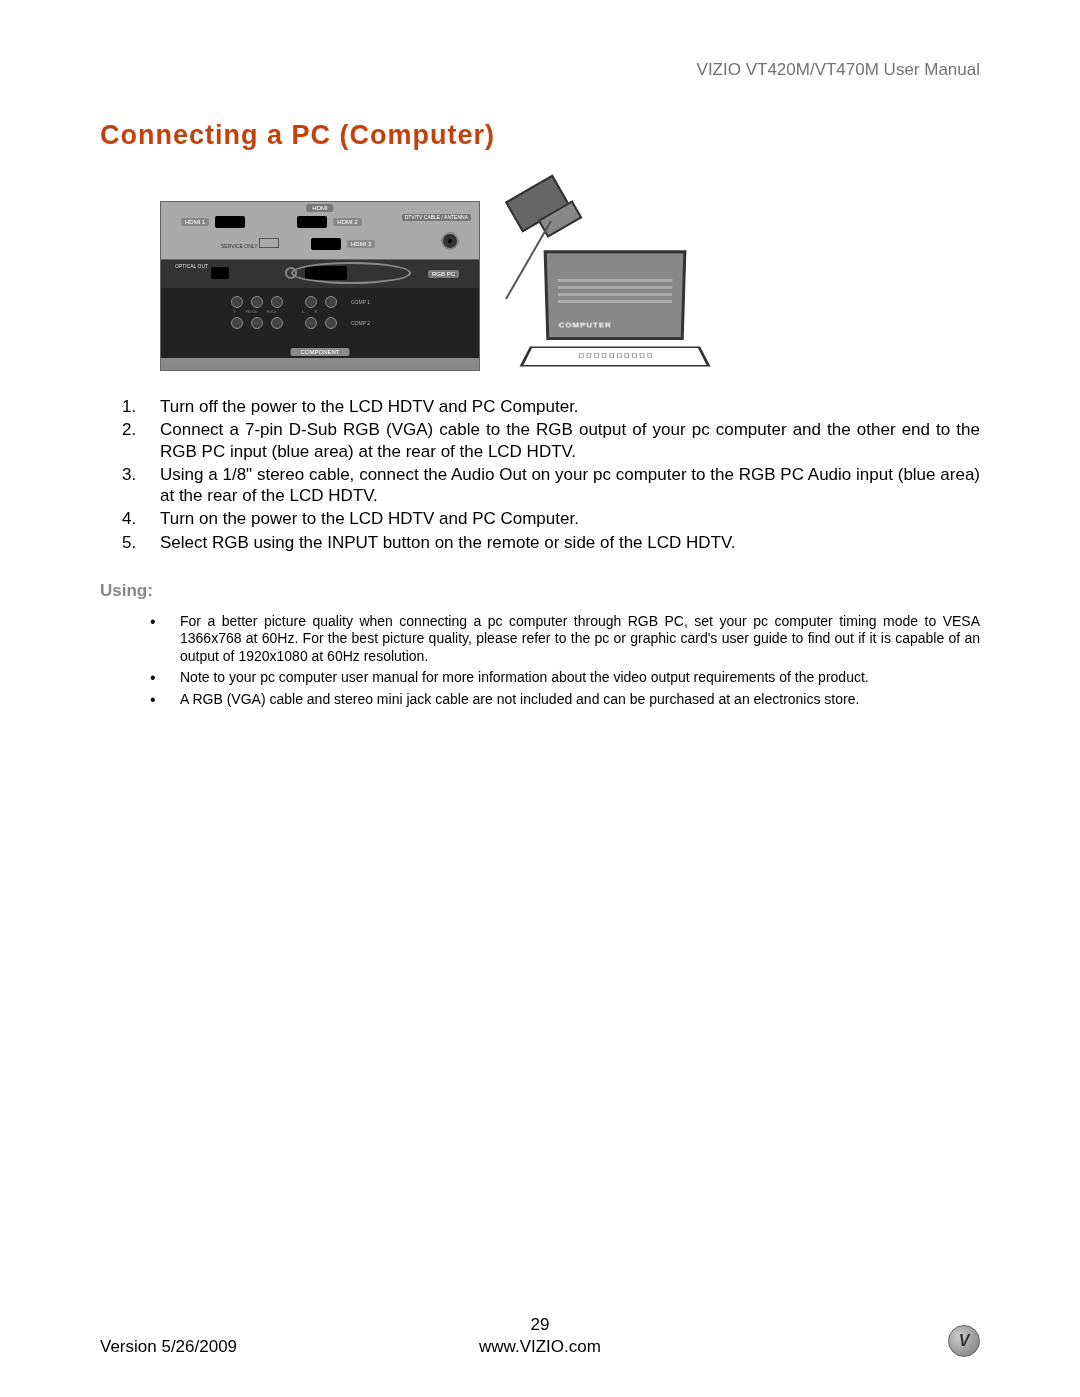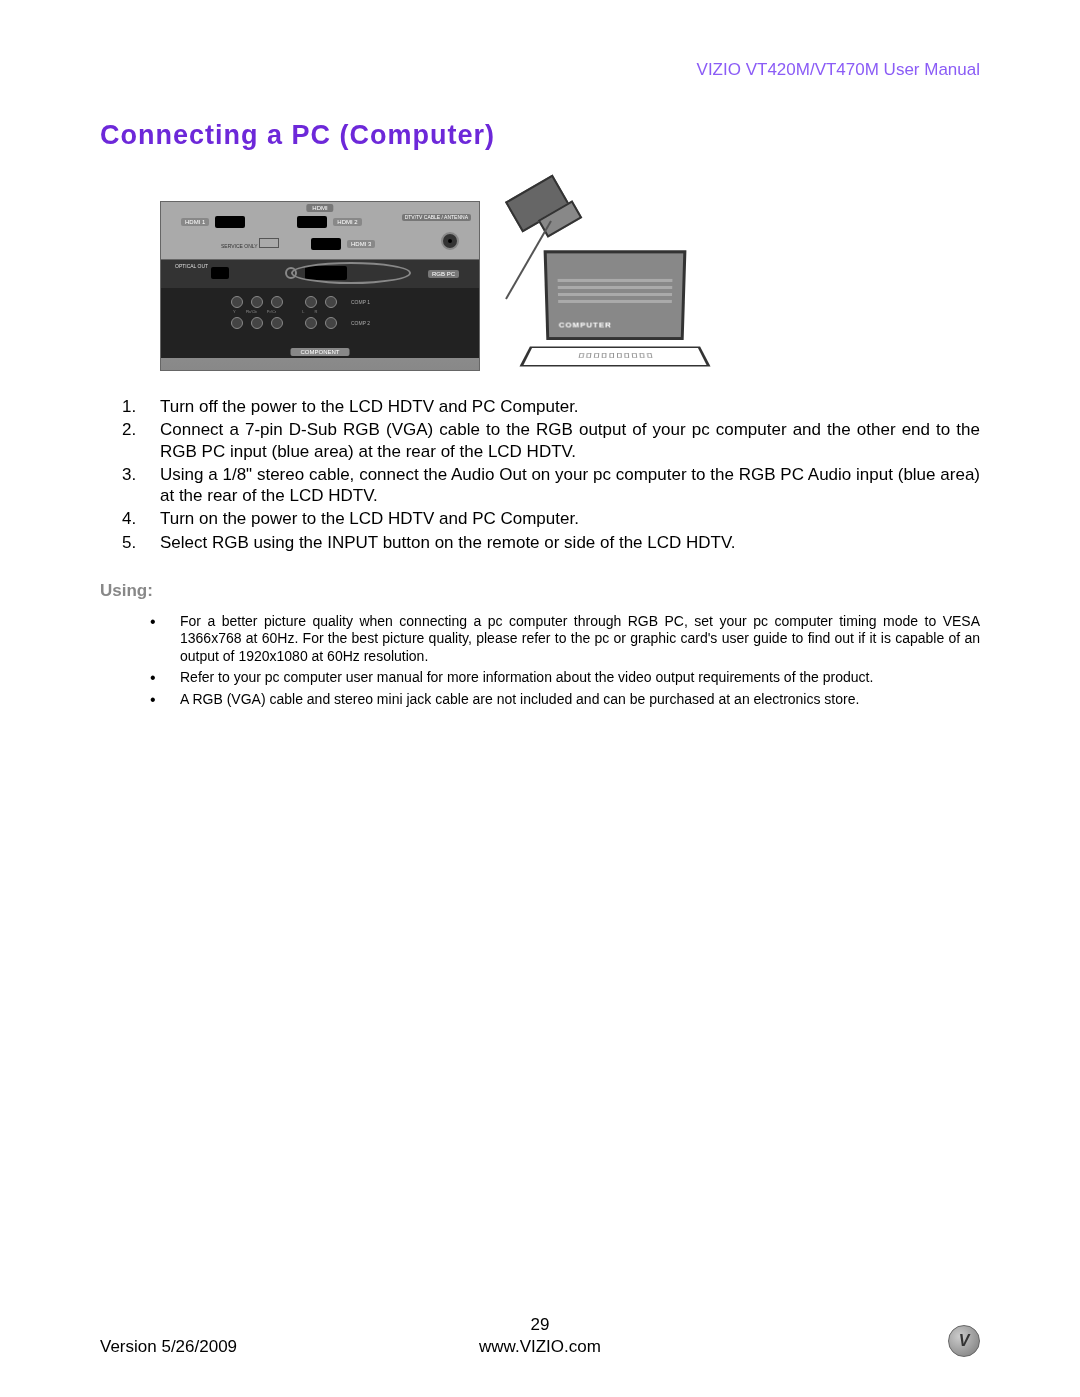--- a/index.html
+++ b/index.html
@@ -11,28 +11,28 @@
       font-family: Arial, Helvetica, sans-serif;
       background: #fff;
       width: 1080px;
       height: 1397px;
       position: relative;
       padding: 60px 100px 40px 100px;
     }
     .header-right {
       text-align: right;
       font-size: 17px;
-      color: #8b5cf6;
+      color: #737373;
       margin-bottom: 40px;
     }
     .section-title {
       font-family: Arial, sans-serif;
       font-size: 27px;
       font-weight: bold;
-      color: #6d28d9;
+      color: #c2410c;
       letter-spacing: 1px;
       margin-bottom: 20px;
     }
     .image-row {
       display: flex;
       align-items: flex-end;
       gap: 30px;
       margin-bottom: 25px;
       padding-left: 60px;
     }
@@ -526,21 +526,21 @@
 
 <div class="note-label">Using:</div>
 
 <div>
   <div class="bullet-item">
     <div class="bullet-dot">•</div>
     <div class="bullet-text">For a better picture quality when connecting a pc computer through RGB PC, set your pc computer timing mode to VESA 1366x768 at 60Hz.  For the best picture quality, please refer to the pc or graphic card's user guide to find out if it is capable of an output of 1920x1080 at 60Hz resolution.</div>
   </div>
   <div class="bullet-item">
     <div class="bullet-dot">•</div>
-    <div class="bullet-text">Refer to your pc computer user manual for more information about the video output requirements of the product.</div>
+    <div class="bullet-text">Note to your pc computer user manual for more information about the video output requirements of the product.</div>
   </div>
   <div class="bullet-item">
     <div class="bullet-dot">•</div>
     <div class="bullet-text">A RGB (VGA) cable and stereo mini jack cable are not included and can be purchased at an electronics store.</div>
   </div>
 </div>
 
 <div class="footer">
   <div class="footer-version">Version 5/26/2009</div>
   <div class="footer-center">

